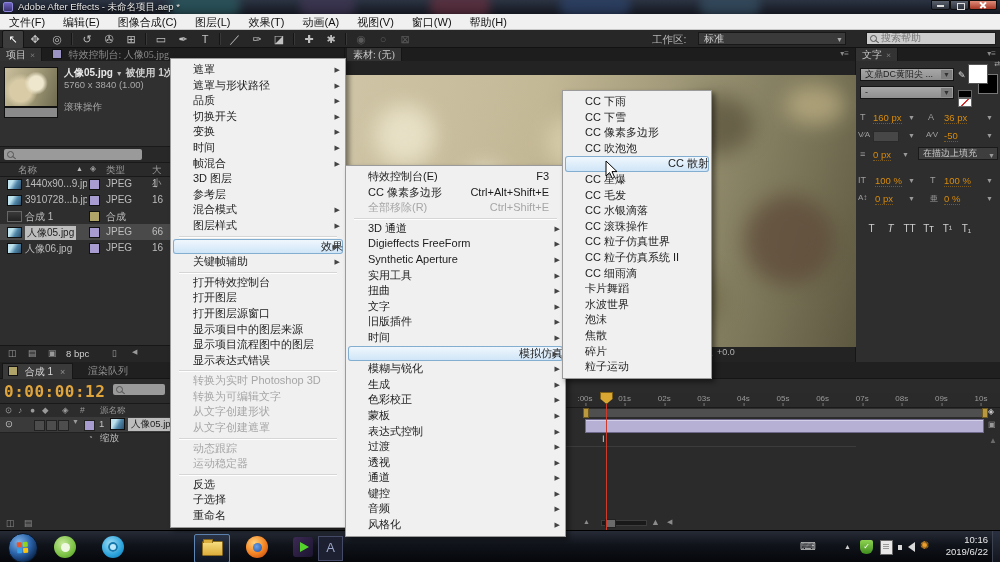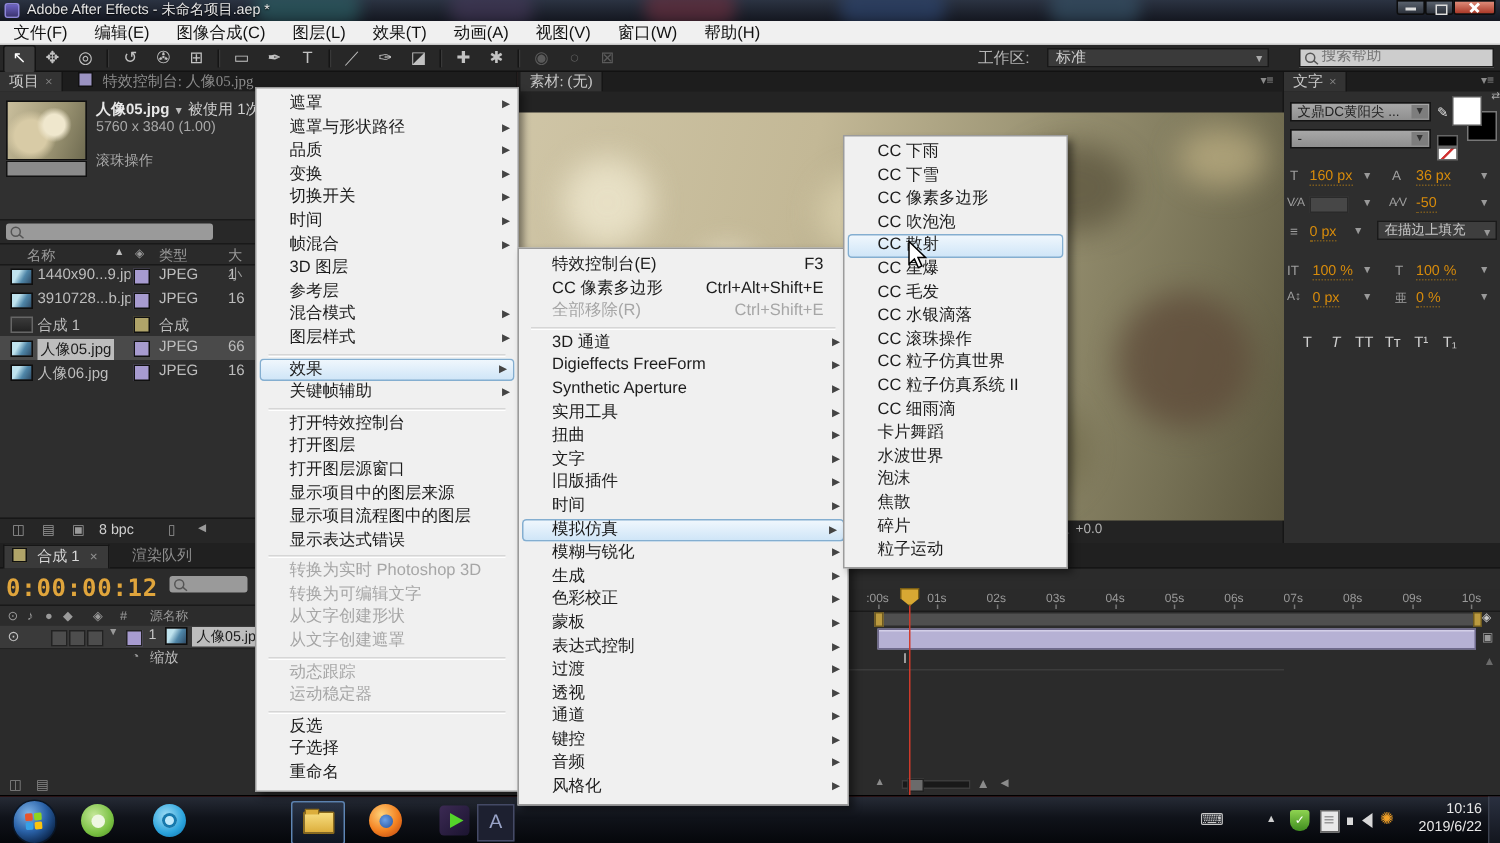--- a/index.html
+++ b/index.html
@@ -65,21 +65,21 @@
   .project{position:absolute;left:0;top:48px;width:345px;height:314px;background:#2e2e2e;
     border-right:1px solid #161616;box-sizing:border-box;}
   .pv-area{position:absolute;left:0;top:13px;width:345px;height:85px;background:#303030;}
   .pv-thumb{position:absolute;left:4px;top:6px;width:52px;height:38px;
     background:radial-gradient(circle at 60% 40%,#efe7cd 0 18%,transparent 30%),
       radial-gradient(circle at 30% 60%,#d8cba6 0 25%,transparent 40%),
       linear-gradient(110deg,#cabf9d,#9a9372 60%,#6e6a50);border:1px solid #111;}
   .pv-alpha{position:absolute;left:4px;top:46px;width:52px;height:9px;background:#8a8a8a;border:1px solid #111;}
   .pv-line1{position:absolute;left:64px;top:5px;font-size:10px;color:#e8e8e8;font-weight:bold;}
   .pv-line1 .dd{font-size:7px;color:#bbb;font-weight:normal;}
-  .pv-line1 .use{font-weight:normal;color:#cfcfcf;}
+  .pv-line1 .use{font-weight:bold;color:#cfcfcf;}
   .pv-line2{position:absolute;left:64px;top:18px;font-size:9.5px;color:#a8a8a8;}
   .pv-line3{position:absolute;left:64px;top:40px;font-size:9.5px;color:#a8a8a8;}
   .pj-search{position:absolute;left:0;top:98px;width:345px;height:16px;background:#282828;border-top:1px solid #1a1a1a;}
   .pj-search .box{position:absolute;left:4px;top:2px;width:138px;height:11px;background:#9a9a9a;
     border-radius:2px;display:flex;align-items:center;}
   .pj-head{position:absolute;left:0;top:114px;width:345px;height:13px;background:#2a2a2a;
     border-top:1px solid #191919;border-bottom:1px solid #191919;font-size:9.5px;color:#9a9a9a;}
   .pj-head .c-name{position:absolute;left:18px;top:1px;}
   .pj-head .c-sort{position:absolute;left:76px;top:2px;font-size:7px;color:#bbb;}
   .pj-head .c-tag{position:absolute;left:90px;top:1px;font-size:8px;}
@@ -220,21 +220,21 @@
   .menu{position:absolute;background:#f0f0f0;border:1px solid #9b9b9b;box-sizing:border-box;
     box-shadow:3px 3px 5px rgba(0,0,0,.45);padding:3px 0;z-index:40;}
   .mi{position:relative;display:flex;height:15.6px;line-height:15.6px;font-size:11px;color:#1c1c1c;
     white-space:nowrap;}
   .mi .ml{flex:1;padding-left:22px;overflow:hidden;}
   .mi .msc{margin-right:16px;color:#1c1c1c;}
   .mi .mar{position:absolute;right:5px;top:0;font-size:7px;color:#444;}
   .mi.dis,.mi.dis .msc,.mi.dis .mar{color:#a6a6a6;}
   .mi.hl{margin:0 2px;border-radius:3px;background:linear-gradient(#f2f8fd,#cde4f7);
     box-shadow:inset 0 0 0 1px #84aed0;}
-  .mi.hl .ml{padding-left:20px;}
+  .mi.hl .ml{padding-left:20px;text-align:right;}
   .msep{height:5px;position:relative;}
   .msep::after{content:"";position:absolute;left:8px;right:8px;top:2px;height:1px;background:#d6d6d6;
     box-shadow:0 1px 0 #fff;}
 
   .cursor{position:absolute;z-index:60;}
 </style>
 </head>
 <body>
 
 <div class="screen">
@@ -602,25 +602,25 @@
       </div>
       <div class="mi">
         <span class="ml nowrap">遮罩与形状路径</span>
         <span class="mar">▶</span>
       </div>
       <div class="mi">
         <span class="ml nowrap">品质</span>
         <span class="mar">▶</span>
       </div>
       <div class="mi">
+        <span class="ml nowrap">切换开关</span>
+        <span class="mar">▶</span>
+      </div>
+      <div class="mi">
         <span class="ml nowrap">变换</span>
-        <span class="mar">▶</span>
-      </div>
-      <div class="mi">
-        <span class="ml nowrap">切换开关</span>
         <span class="mar">▶</span>
       </div>
       <div class="mi">
         <span class="ml nowrap">时间</span>
         <span class="mar">▶</span>
       </div>
       <div class="mi">
         <span class="ml nowrap">帧混合</span>
         <span class="mar">▶</span>
       </div>

